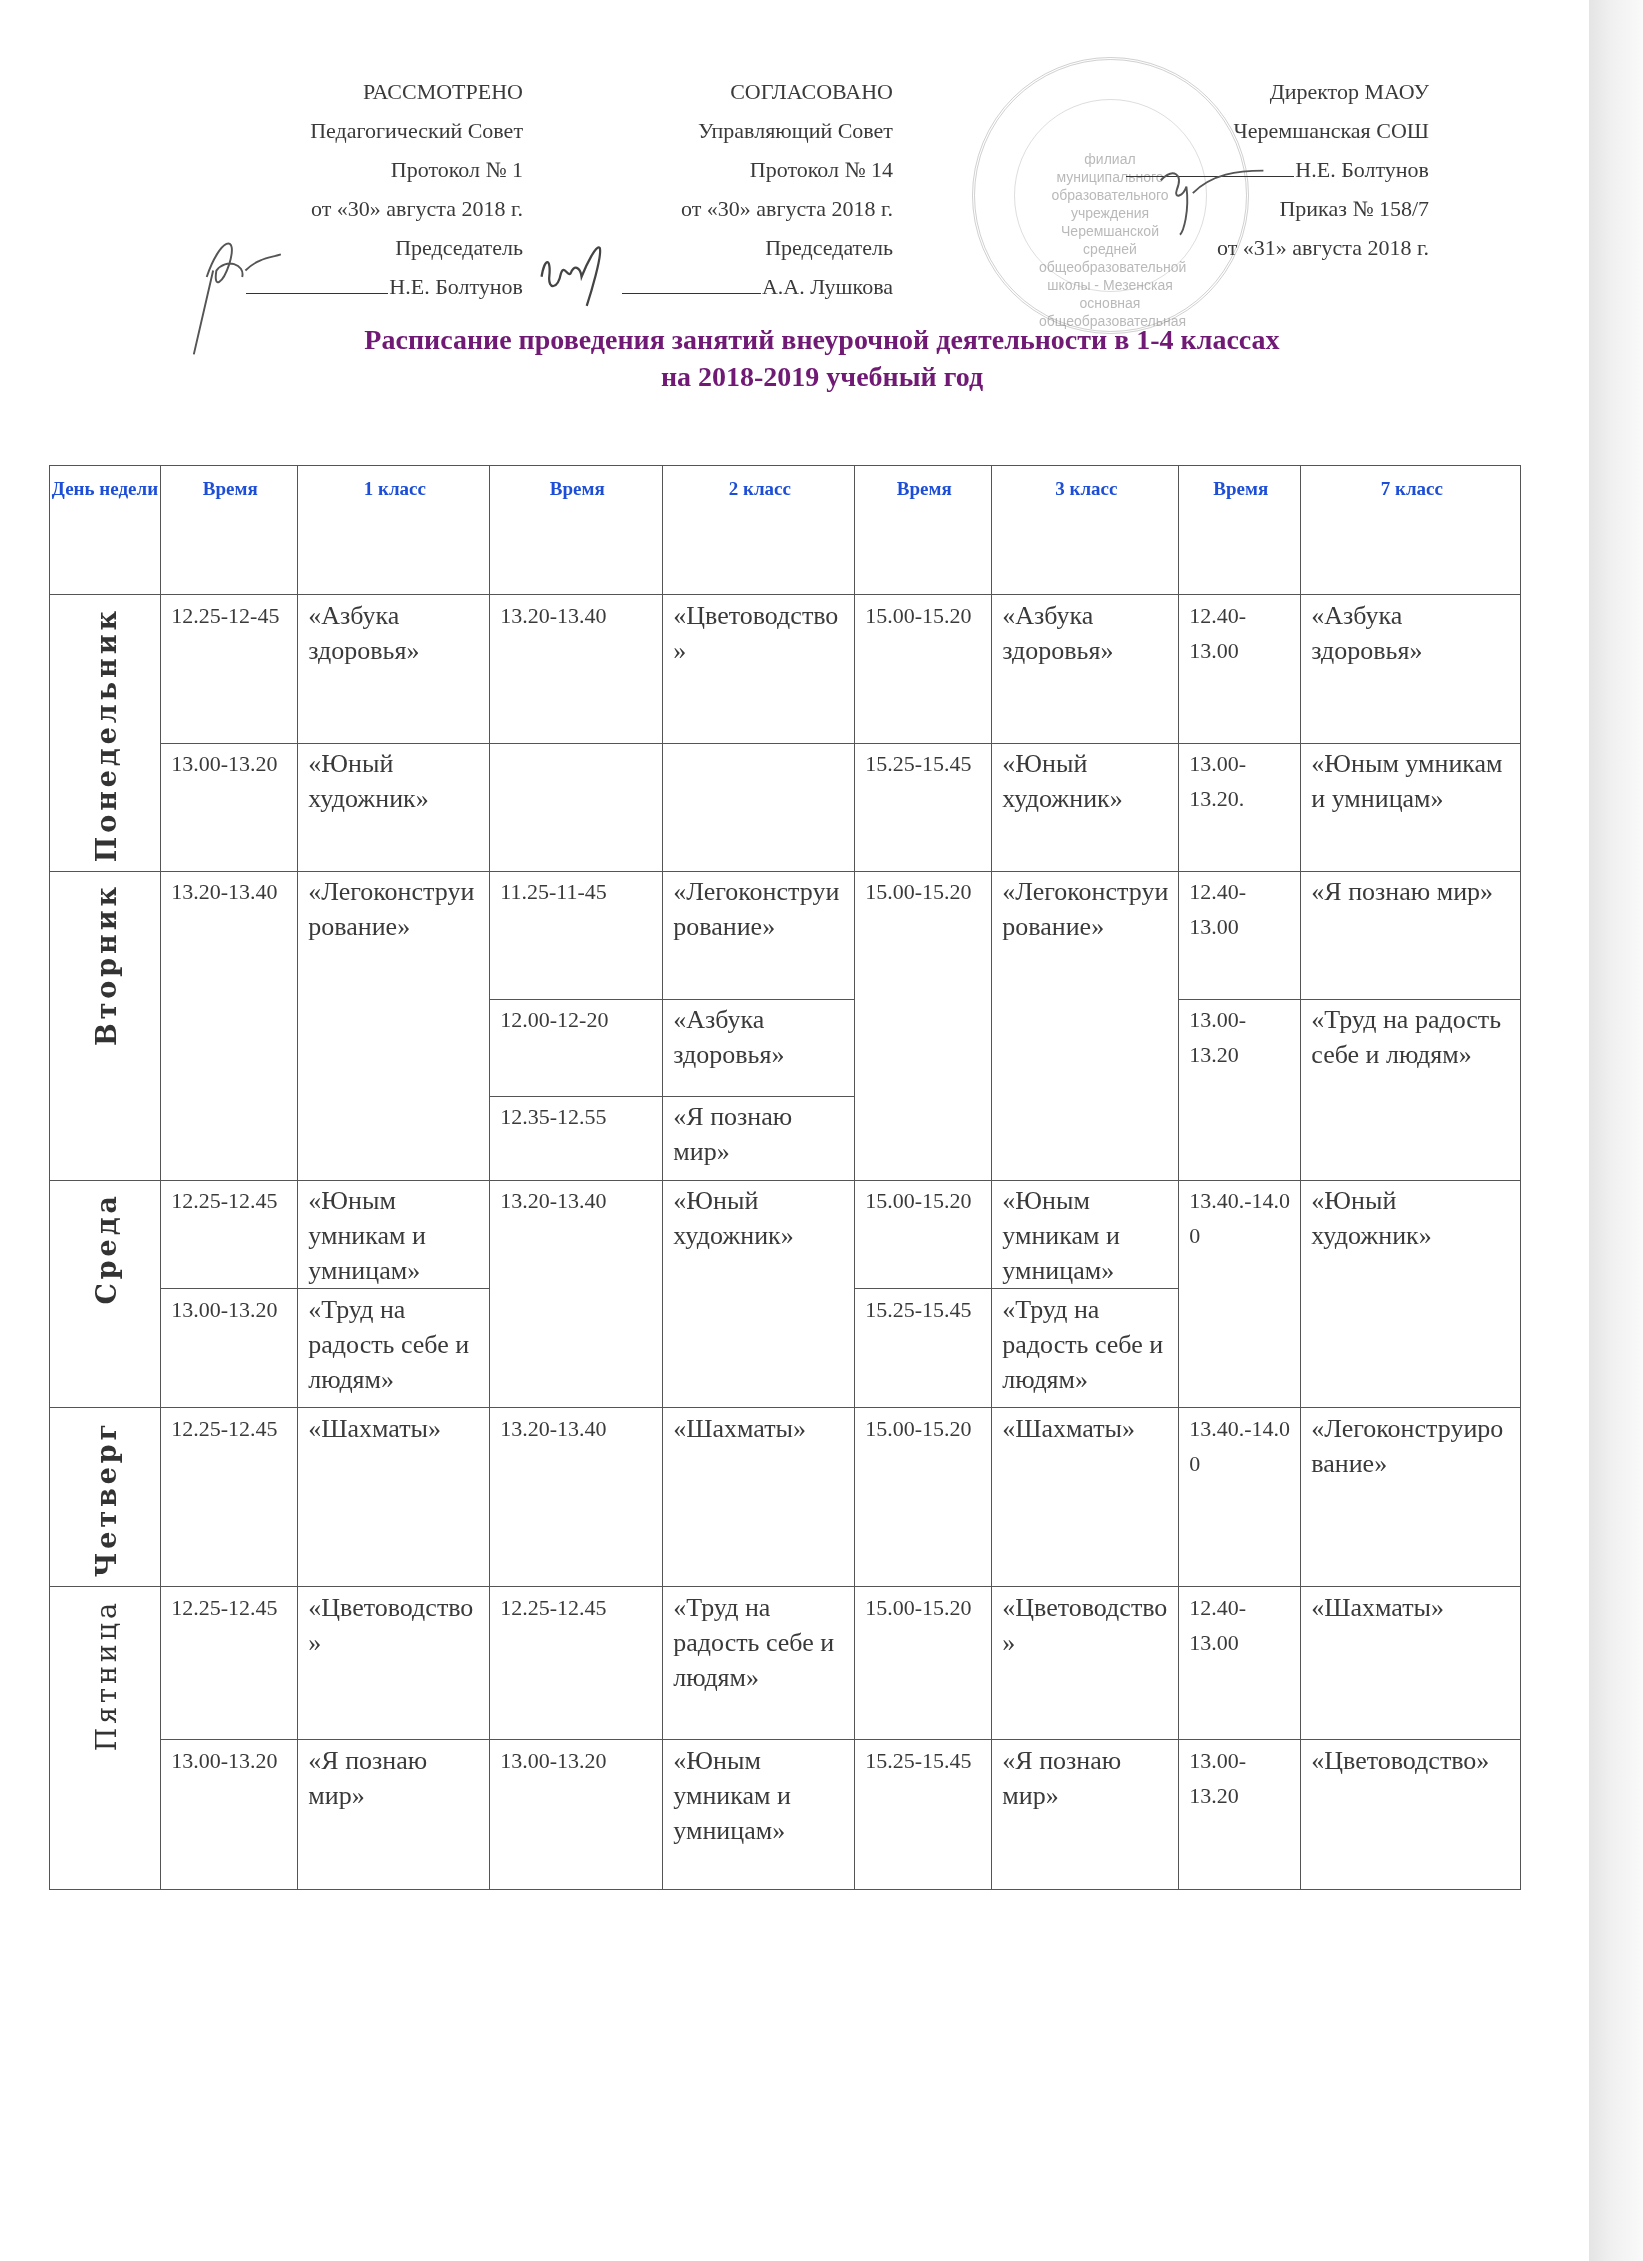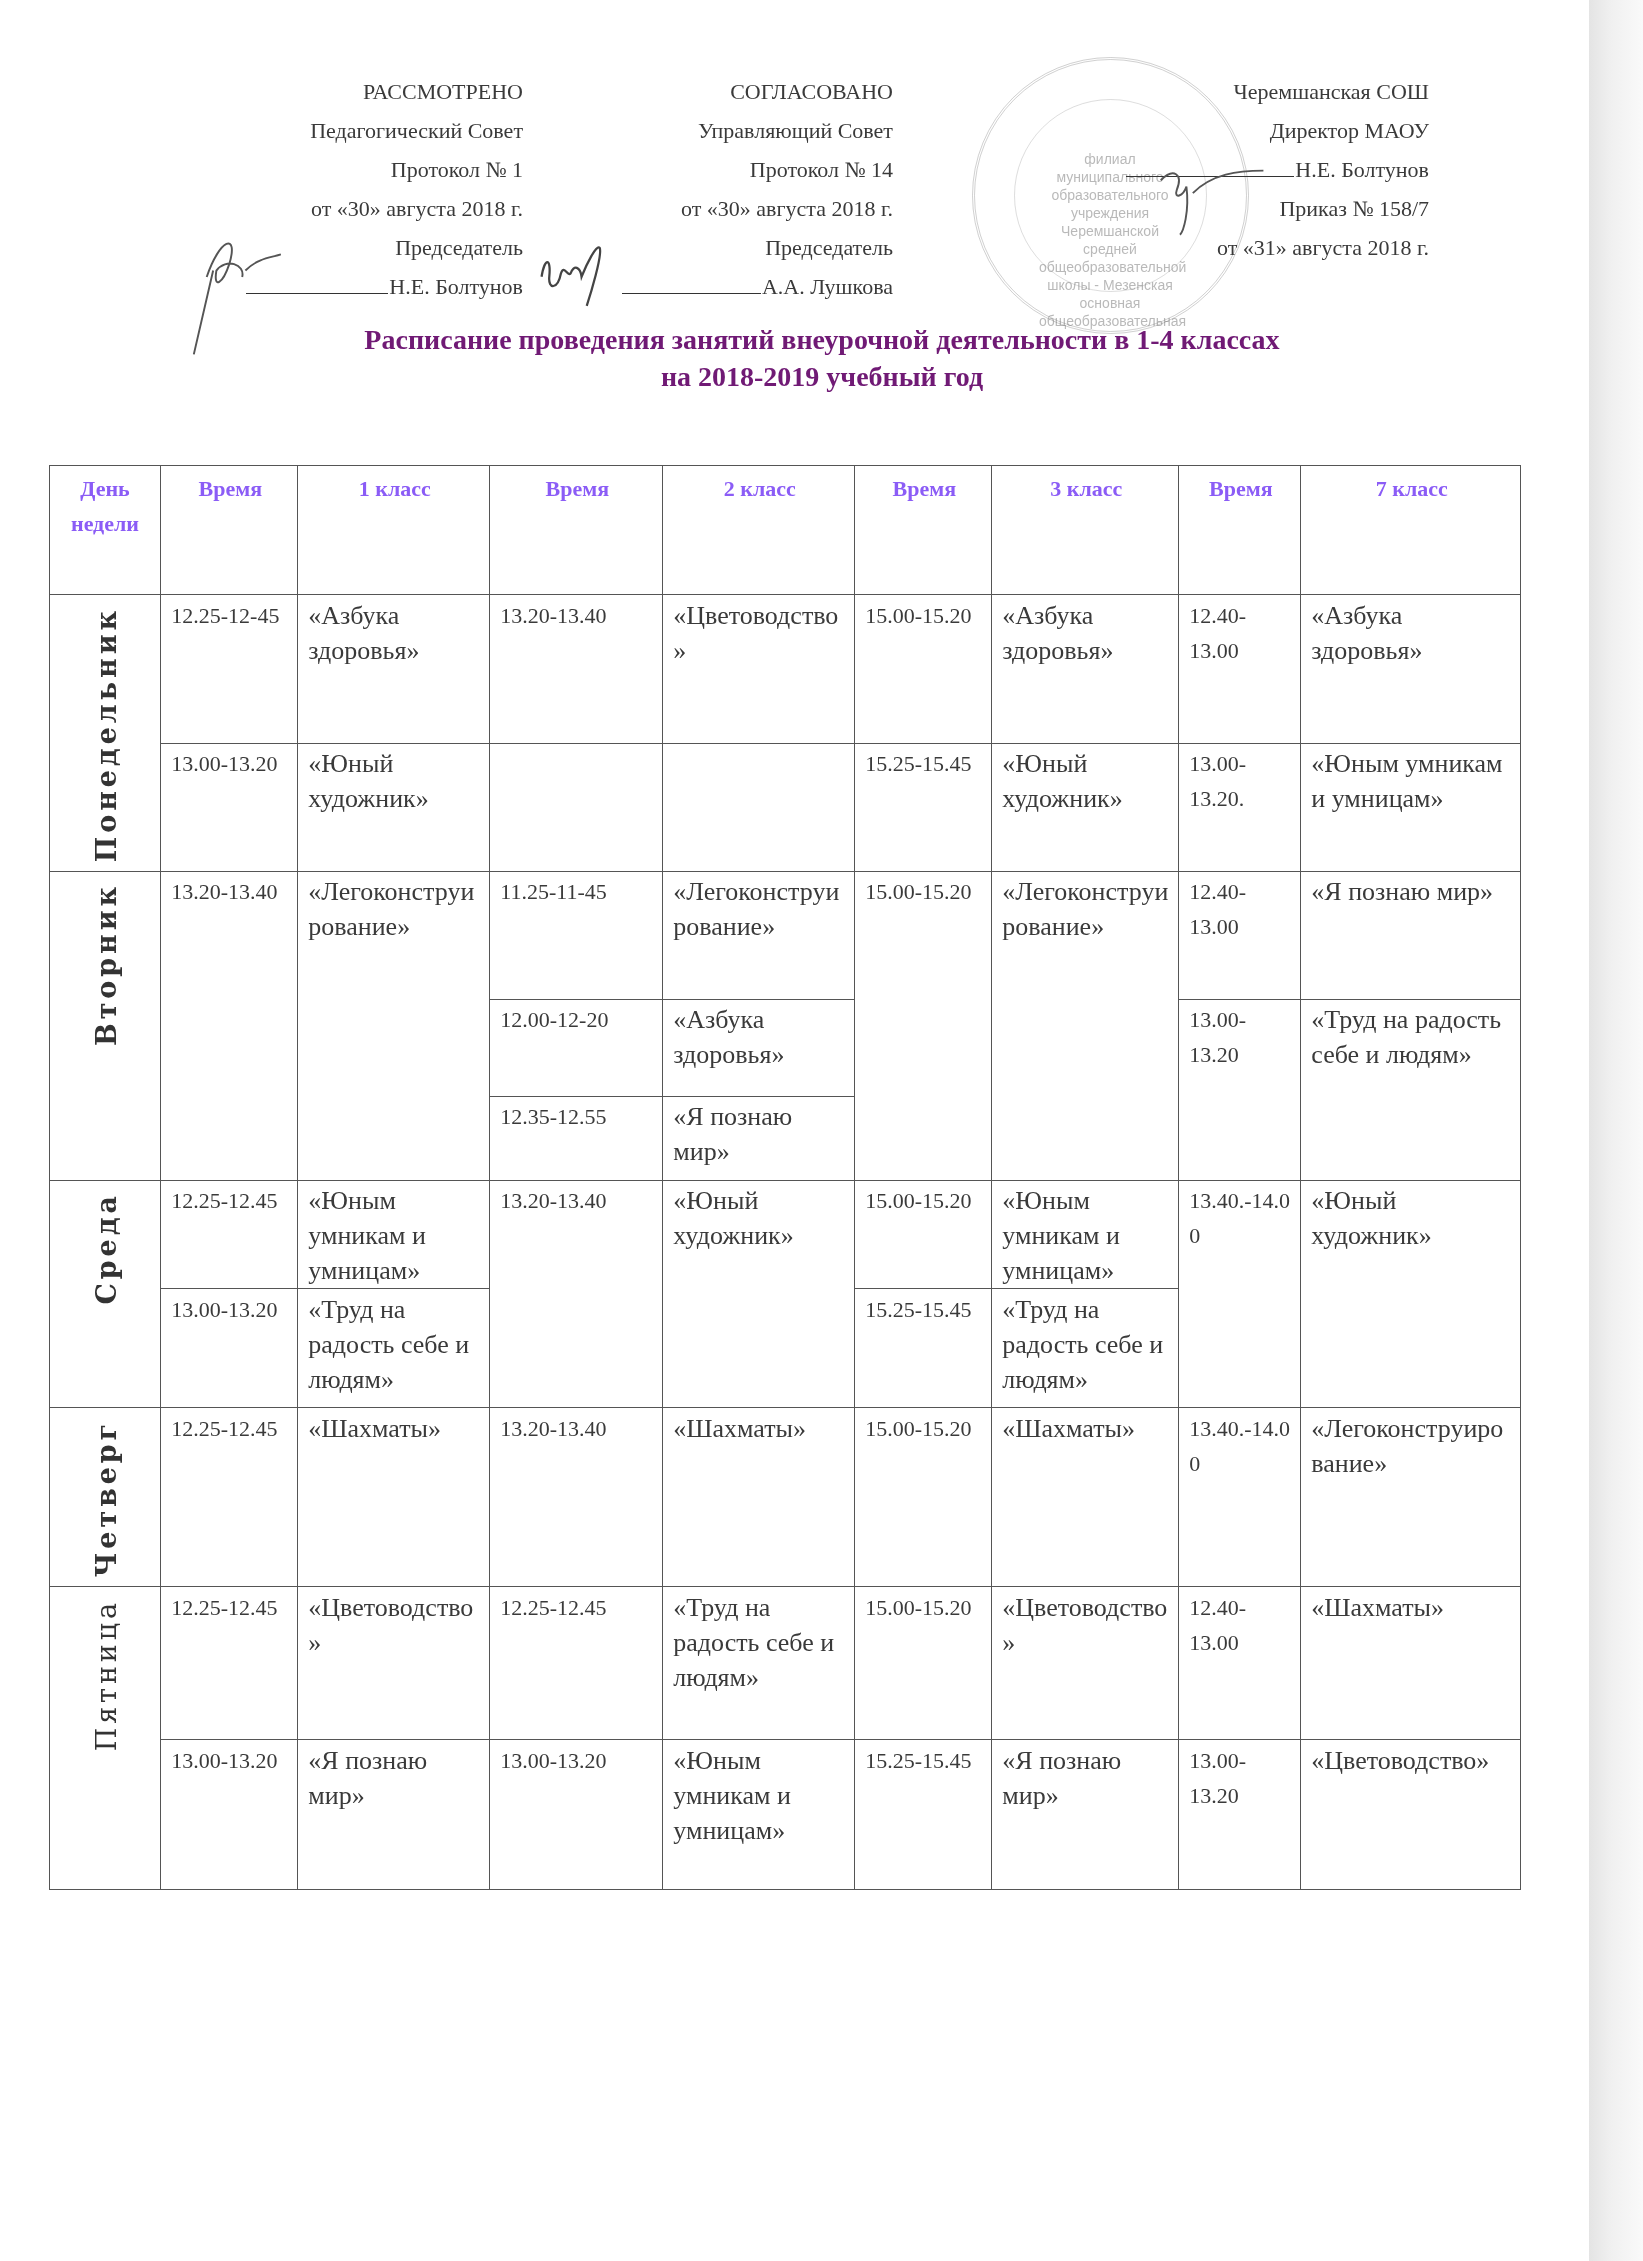--- a/index.html
+++ b/index.html
@@ -55,21 +55,21 @@
   table.schedule {
     position: absolute; left: 49px; top: 465px; width: 1342px;
     border-collapse: collapse; table-layout: fixed;
     font-size: 26px; line-height: 35px; color: #3a3a3a;
   }
   table.schedule td, table.schedule th {
     border: 1.3px solid #555; vertical-align: top; padding: 2.6px 7.7px 0 10.3px;
     text-align: left; word-wrap: break-word; overflow: hidden;
   }
   table.schedule th {
-    font-weight: bold; text-align: center; font-size: 22px; color: #8b5cf6;
+    font-weight: bold; text-align: center; font-size: 19px; color: #1d4ed8;
     padding-top: 5.2px;
   }
   table.schedule th.day-head { padding: 5.2px 1.3px 0 1.3px; }
   td.day-cell { vertical-align: bottom; padding: 0; position: relative; }
   td.day-cell .day-label {
     writing-mode: vertical-rl; transform: rotate(180deg);
     display: block; margin: 0 auto; padding: 9px 0;
     font-size: 27px; letter-spacing: 3.9px; font-weight: bold; color: #333;
     font-family: "DejaVu Serif", serif;
   }
@@ -104,22 +104,22 @@
 <svg class="signature" style="left:535px; top:238px;" width="97" height="71" viewBox="0 0 150 110">
   <path d="M10 60 C 15 30, 25 30, 22 60 C 20 80, 35 80, 40 55 C 45 40, 50 60, 55 55 C 60 40, 70 45, 72 60 C 80 40, 95 10, 100 15 C 105 25, 85 90, 80 105" stroke="#444" stroke-width="3.5" fill="none"></path>
 </svg>
 
 <div class="stamp">
   <div class="inner"></div>
   <div class="stamp-text">филиал муниципального образовательного учреждения Черемшанской средней общеобразовательной школы - Мезенская основная общеобразовательная</div>
 </div>
 
 <div class="approval" id="block-approved">
+  <span class="line">Директор МАОУ</span>
   <span class="line">Черемшанская СОШ</span>
-  <span class="line">Директор МАОУ</span>
   <span class="line"><span class="sign-line" style="width:168px"></span><span>Н.Е. Болтунов</span></span>
   <span class="line">Приказ № 158/7</span>
   <span class="line">от «31» августа 2018 г.</span>
 </div>
 <svg class="signature" style="left:1154px; top:161px;" width="129" height="77" viewBox="0 0 200 120">
   <path d="M10 30 C 30 10, 45 20, 35 45 C 30 60, 45 55, 50 40 C 55 80, 45 110, 40 115 M60 50 C 90 20, 130 15, 170 15" stroke="#555" stroke-width="3" fill="none"></path>
 </svg>
 
 <div class="doc-title">
   <span>Расписание  проведения занятий внеурочной деятельности в  1-4  классах</span>

